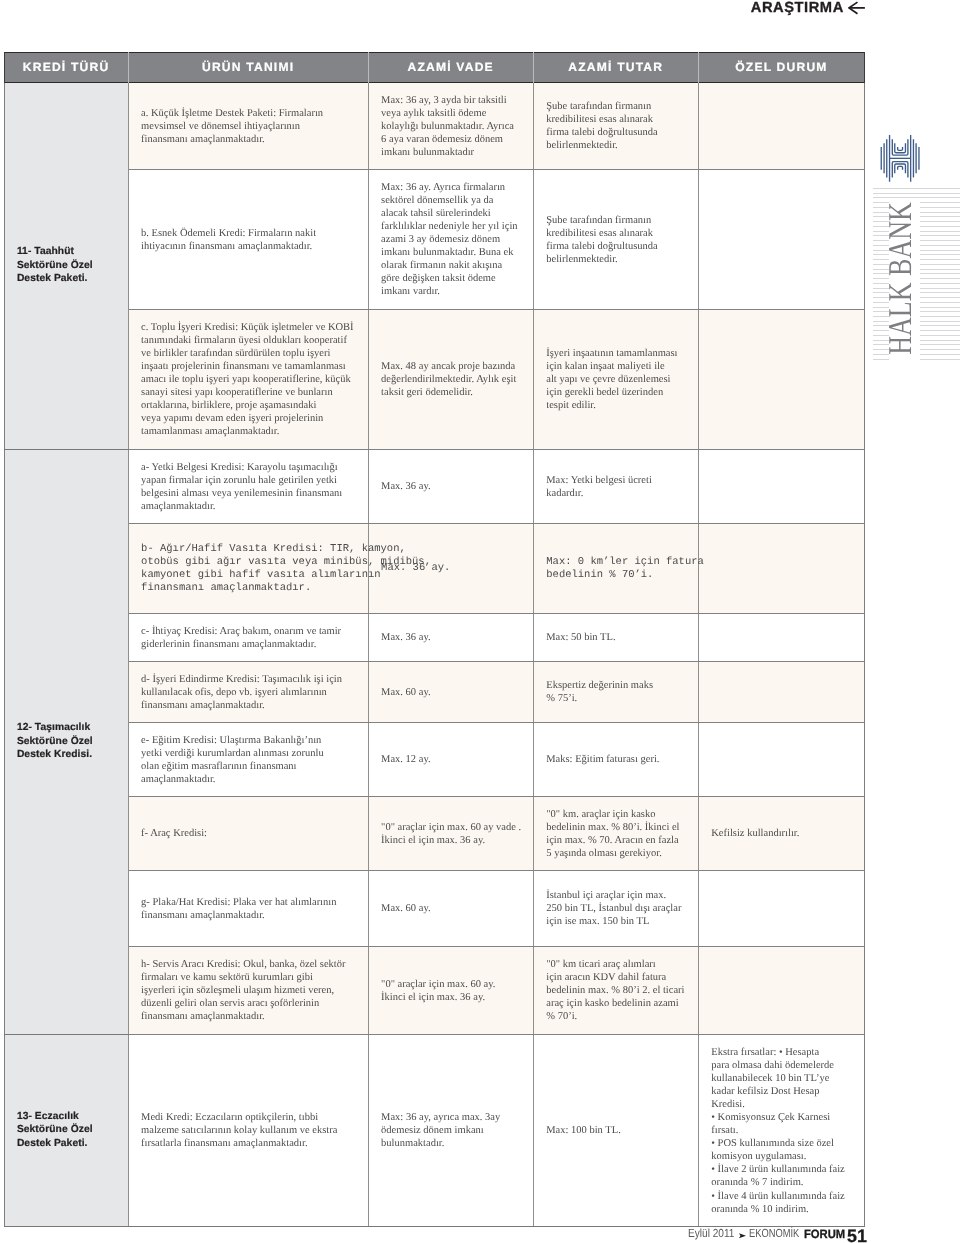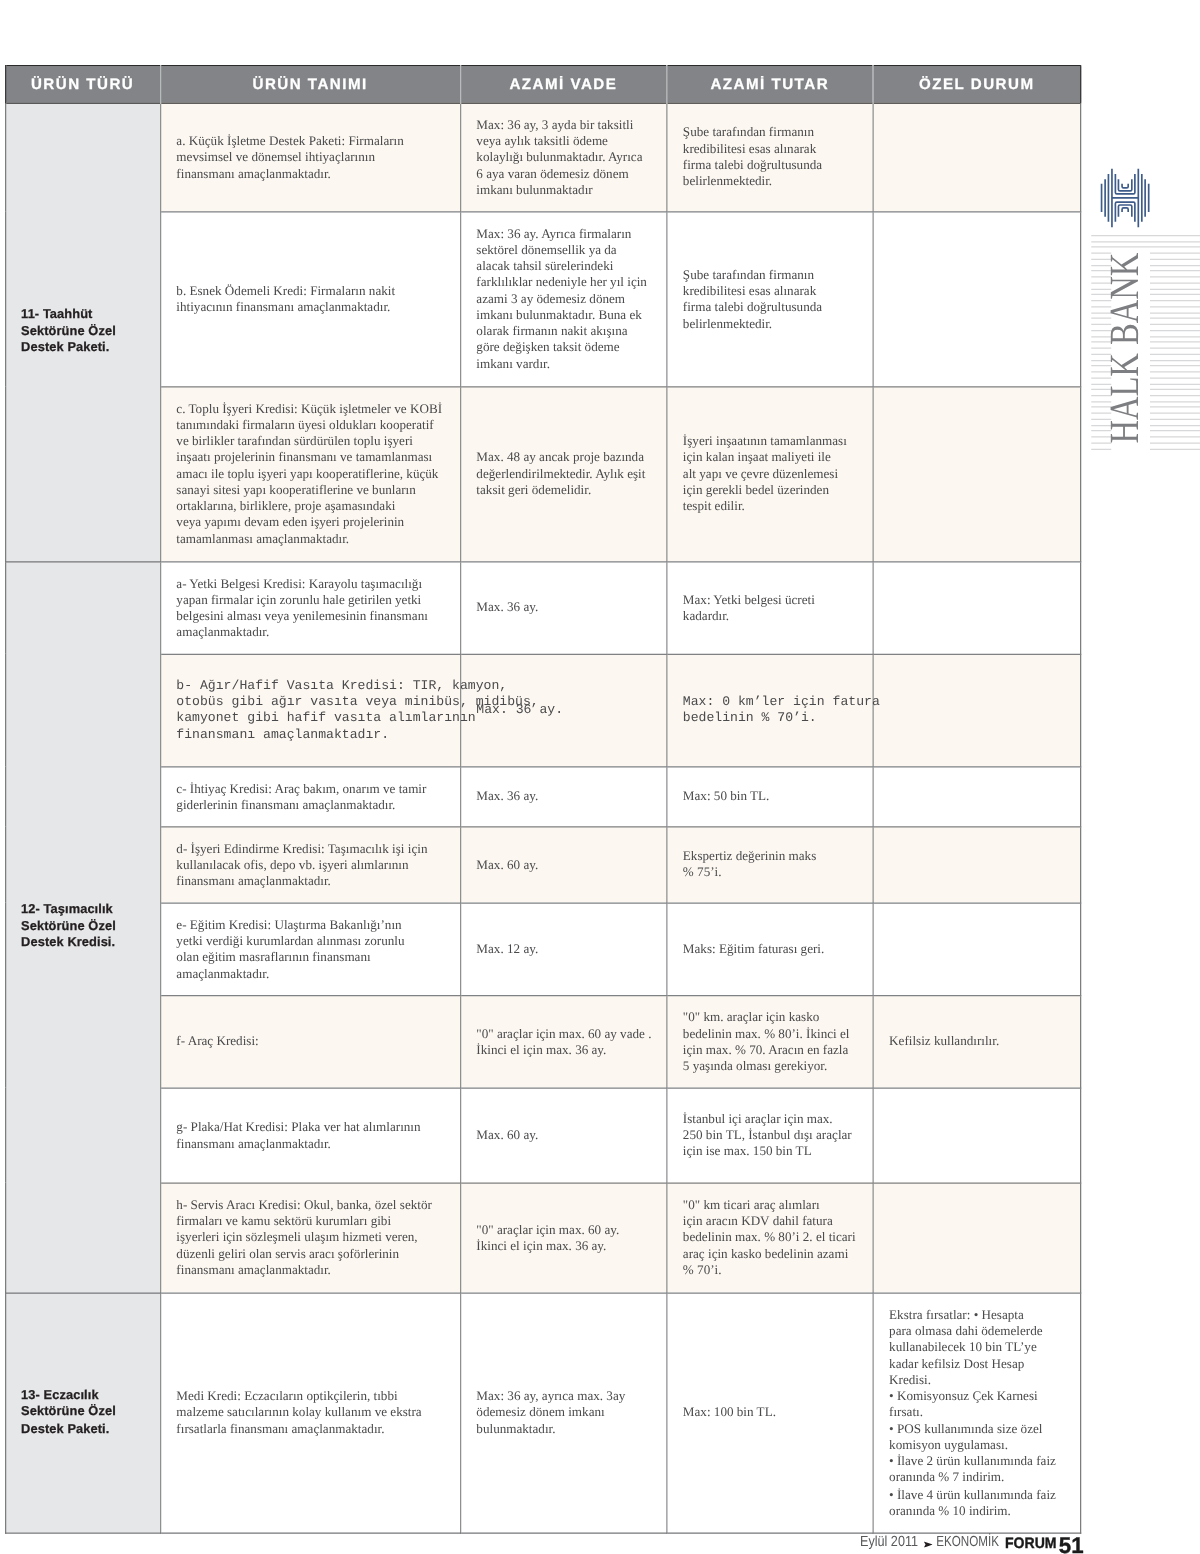--- a/index.html
+++ b/index.html
@@ -132,32 +132,40 @@
   .ftr .br{left:148.7px;top:0;font-size:11.7px;transform:scaleX(0.797);transform-origin:left top;}
   .ftr .b{left:203.6px;top:-0.3px;color:#1a1a1a;font-weight:bold;font-size:12.1px;
           transform:scaleX(0.93);transform-origin:left top;-webkit-text-stroke:0.3px #1a1a1a;}
   .ftr .n{left:247.2px;top:-1.5px;color:#1a1a1a;font-weight:bold;font-size:18px;
           transform:scaleX(0.99);transform-origin:left top;-webkit-text-stroke:0.3px #1a1a1a;}
 </style>
 </head>
 <body>
 
 <div class="page">
+  <div class="hdr">
+    <span>ARAŞTIRMA</span><svg class="arw" width="18" height="14" viewBox="0 0 18 14">
+        <g stroke="#231f20" stroke-width="1.75" fill="none" stroke-linecap="butt" stroke-linejoin="miter">
+          <path d="M1.1 6.9H16.9"></path>
+          <path d="M9.5 1.1 1.1 6.9 9.5 12.7"></path>
+        </g>
+      </svg>
+  </div>
 
   <table class="tbl">
     <colgroup>
         <col class="c0">
         <col class="c1">
         <col class="c2">
         <col class="c3">
         <col class="c4">
       </colgroup>
     <thead>
         <tr>
-          <th>ÜRÜN TÜRÜ</th>
+          <th>KREDİ TÜRÜ</th>
           <th>ÜRÜN TANIMI</th>
           <th>AZAMİ VADE</th>
           <th>AZAMİ TUTAR</th>
           <th>ÖZEL DURUM</th>
         </tr>
       </thead>
     <tbody>
         <tr style="height: 87px;">
           <td class="grp" rowspan="3">
             <div class="in">11- Taahhüt<br>Sektörüne Özel<br>Destek Paketi.</div>

